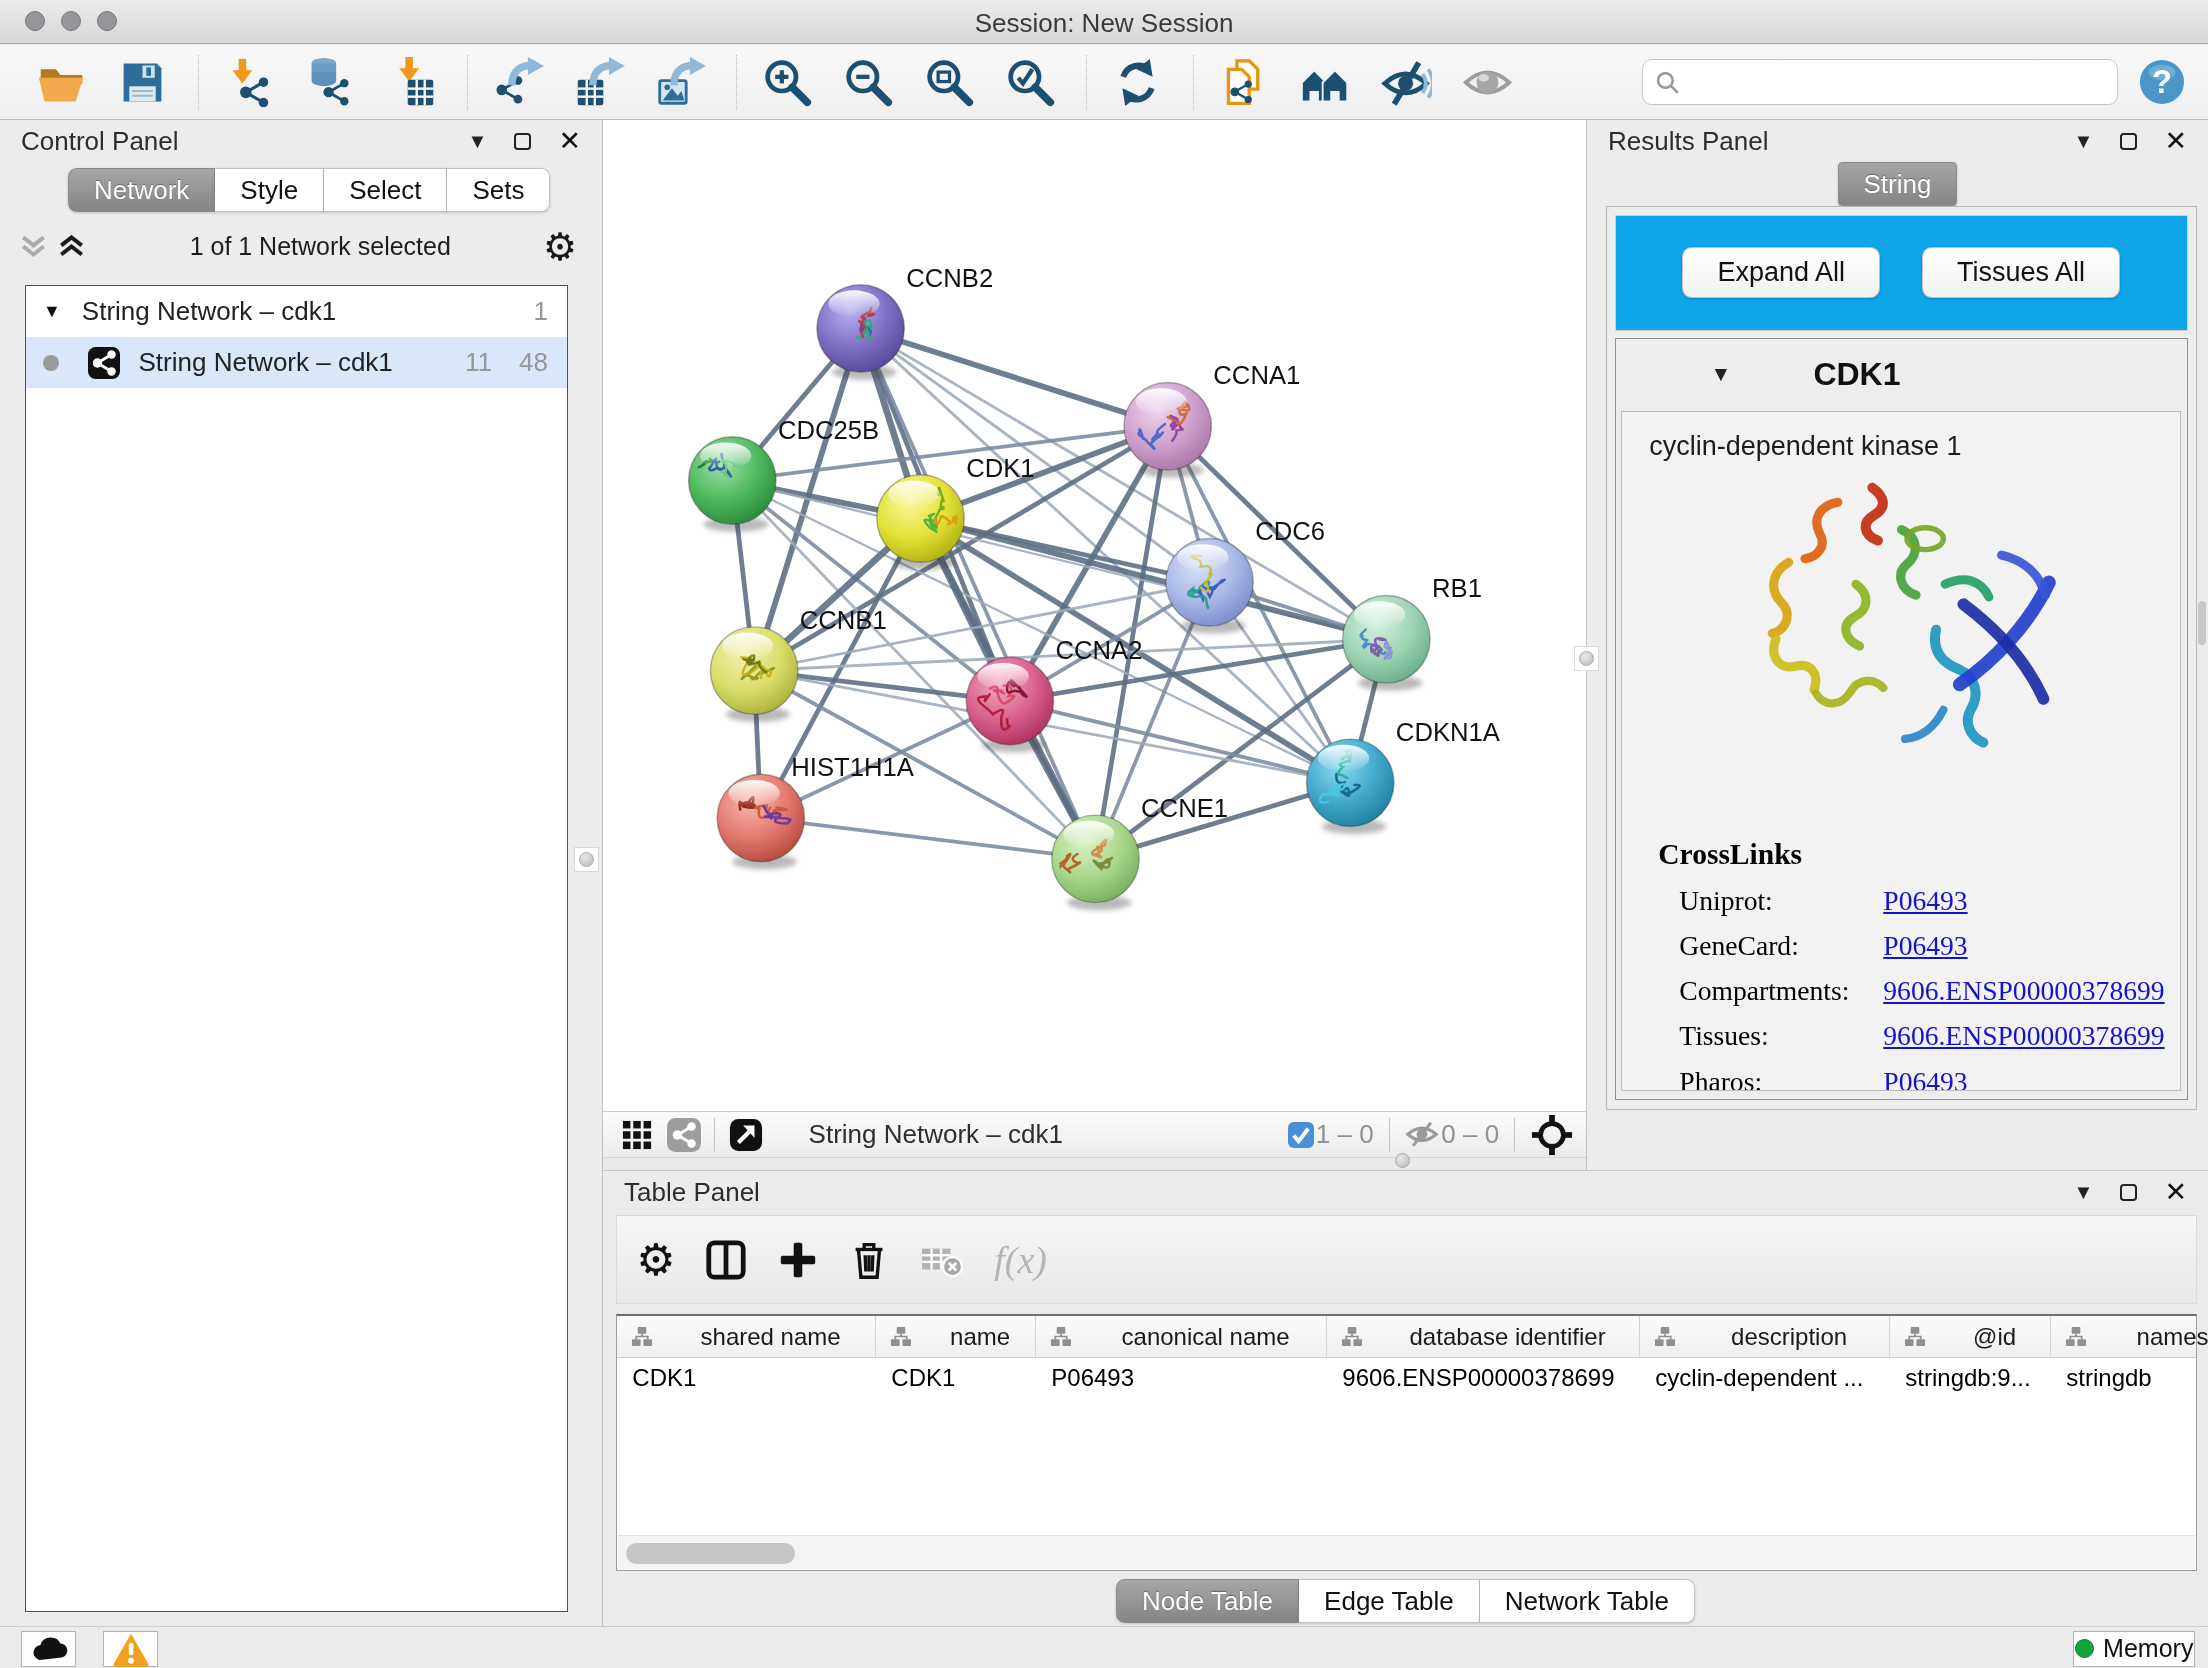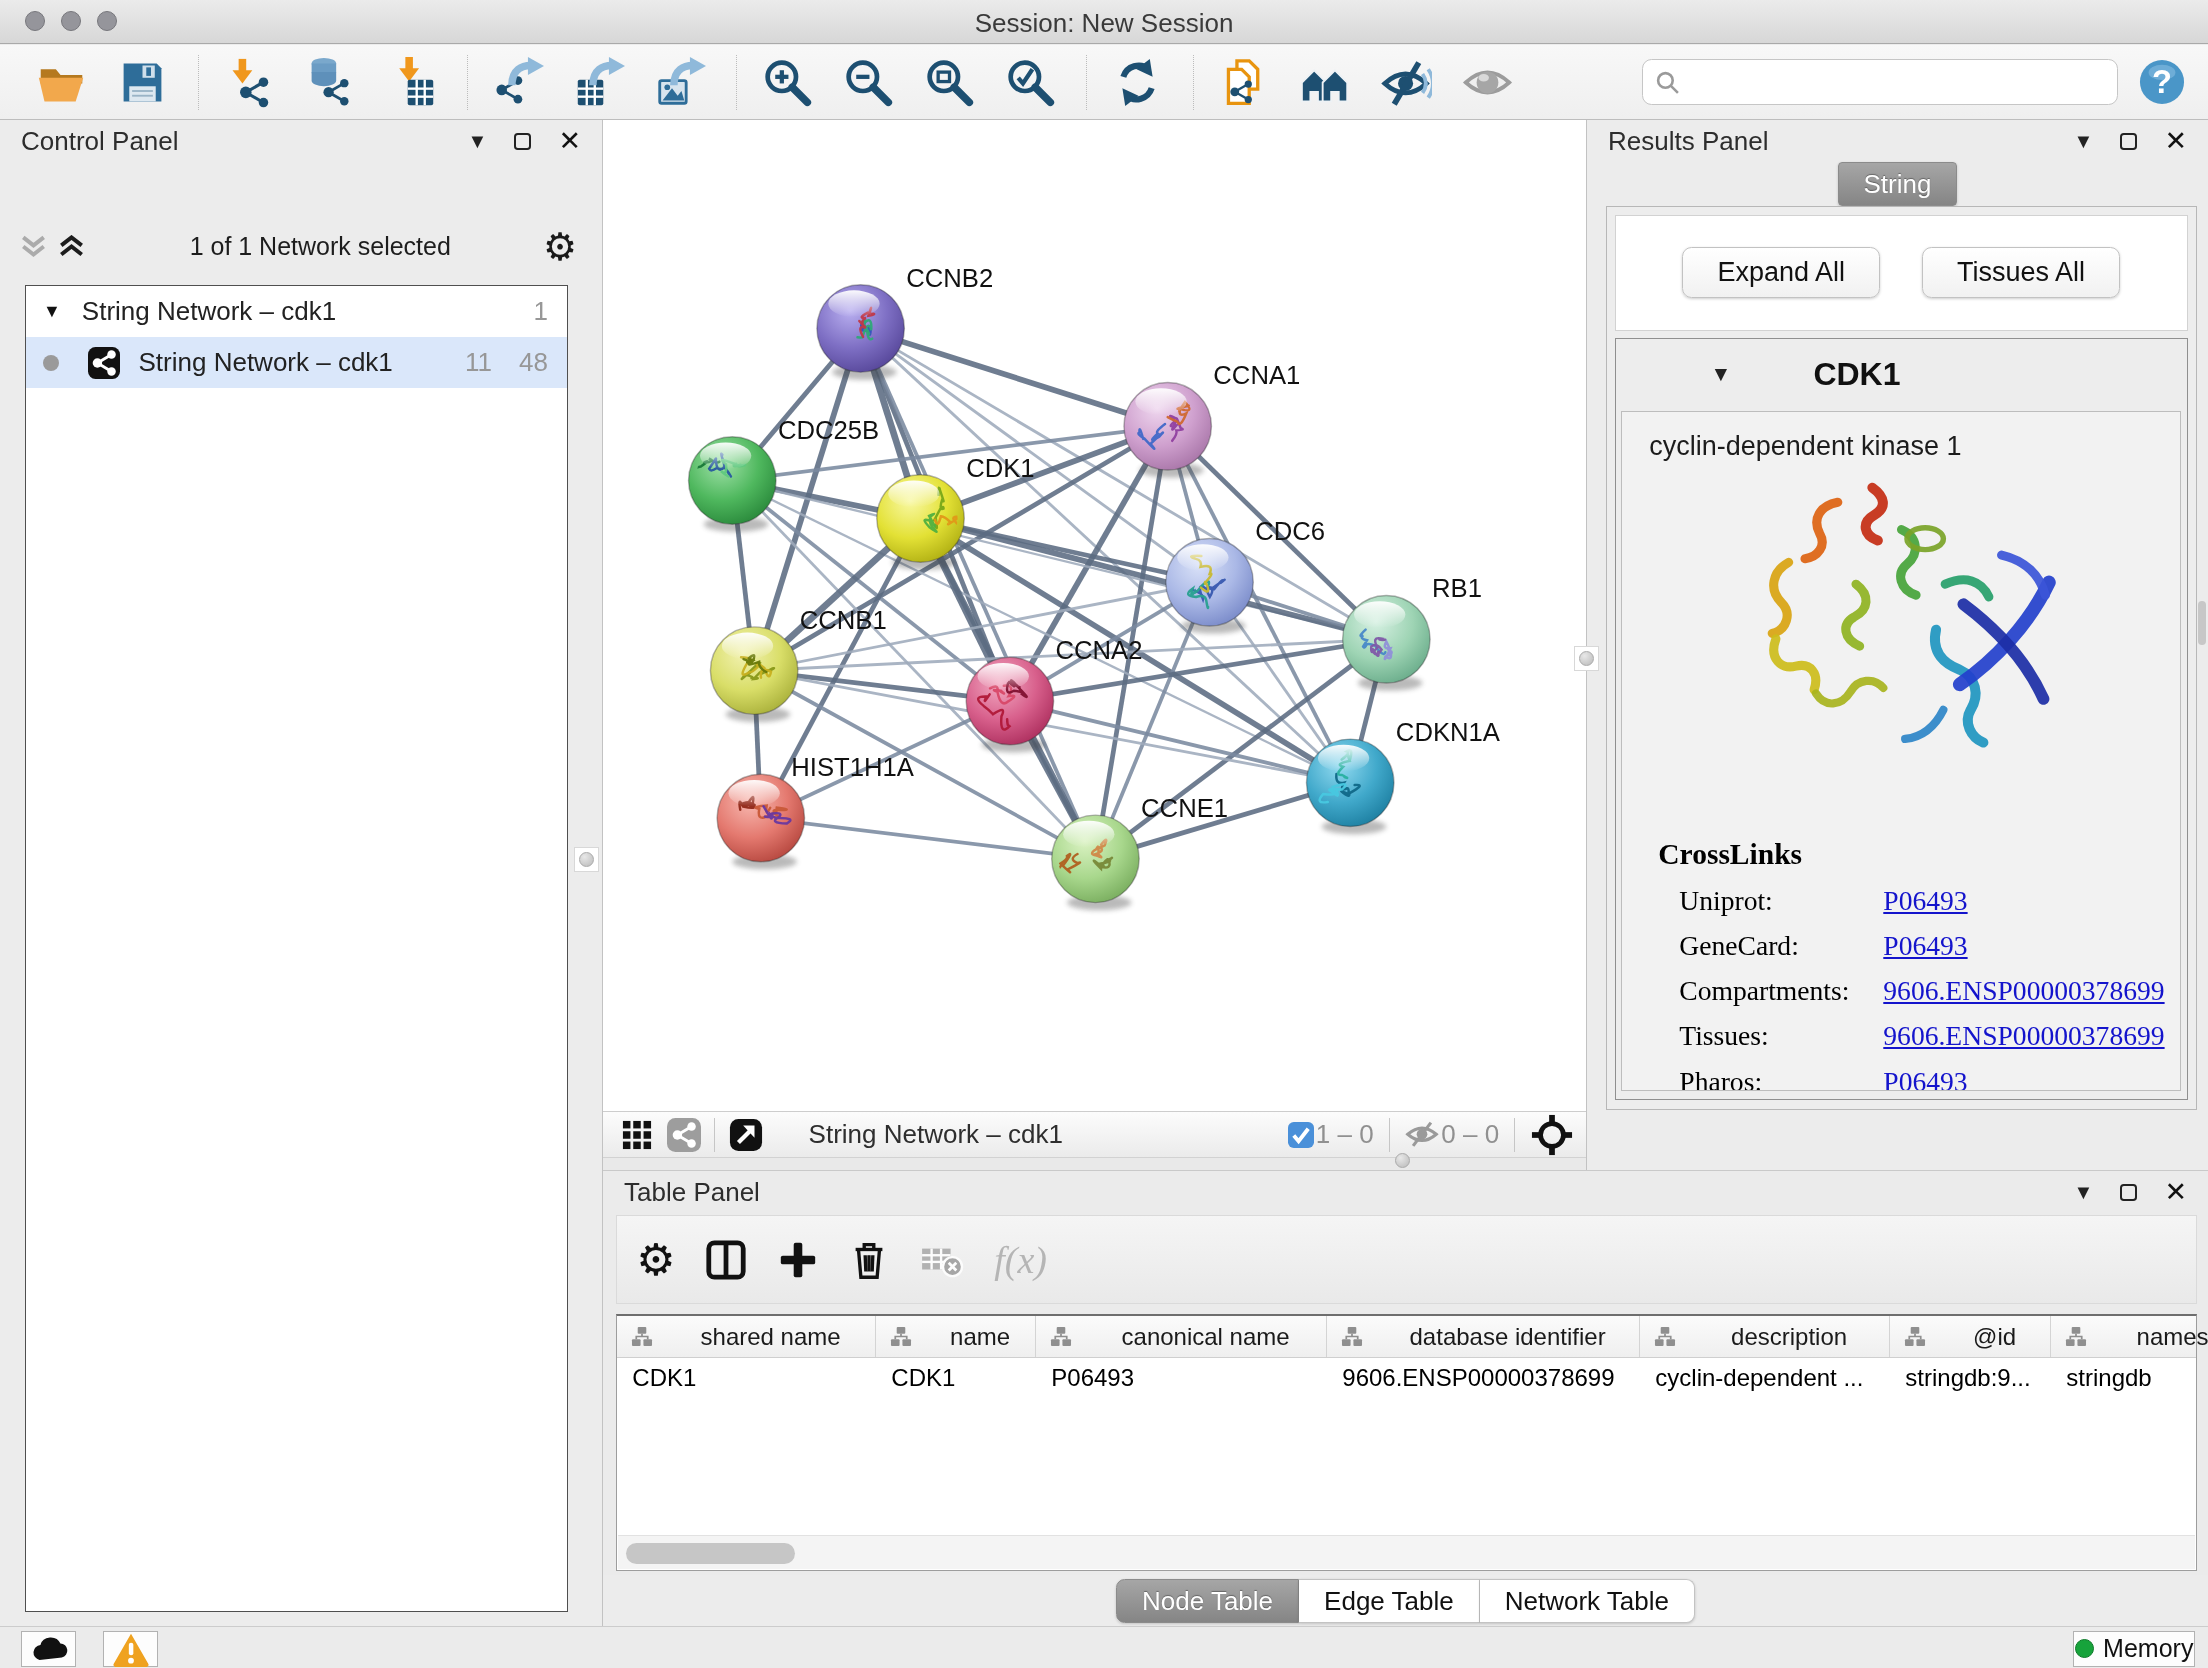--- a/index.html
+++ b/index.html
@@ -88,21 +88,21 @@
     background:radial-gradient(circle at 35% 30%, #e8e8e8, #b9b9b9); border:1px solid #aaa; }
 
   
   #results-panel { position:absolute; left:1586px; top:120px; width:622px; height:1050px;
     background:#ececec; border-left:1px solid #c2c2c2; }
   #rp-tab-wrap { position:absolute; left:0; right:0; top:42px; display:flex; justify-content:center; }
   #rp-tab { border-radius:4px; border-left:1px solid #8b8b8b; }
   #rp-card { position:absolute; left:19px; right:11.4px; top:86px; height:904px;
     border:1.9px solid #b7b7b7; background:#ededed; }
   #rp-buttons { position:absolute; left:7.6px; right:7.6px; top:7.6px; height:116px;
-    border:1px solid #d2d2d2; background:#ffffff;
+    border:1px solid #d2d2d2; background:#0ea5e9;
     display:flex; align-items:center; justify-content:center; gap:42px; }
   .rp-btn { height:51px; padding:0 34px; font-size:27px; color:#111;
     background:linear-gradient(#ffffff,#f1f1f1); border:1px solid #c2c2c2;
     border-radius:9.5px; box-shadow:0 1px 2.9px rgba(0,0,0,.2); cursor:pointer; }
   #rp-section { position:absolute; left:7.6px; right:7.6px; top:131px; bottom:9.5px;
     border:1px solid #8f8f8f; background:#ededed; }
   #rp-sec-head { height:70px; display:flex; align-items:center; padding-left:95px; }
   #rp-sec-head .disc { font-size:21px; margin-right:82px; cursor:pointer; }
   #rp-gene { font-size:32px; font-weight:bold; color:#111; }
   #rp-sec-body { position:absolute; left:5.7px; right:5.7px; top:72px; bottom:7.6px;
@@ -375,20 +375,26 @@
 
 <div id="control-panel">
   <div class="panel-head">
     <span>Control Panel</span>
     <span class="win-icons">
       <span class="wi-tri">▼</span>
       <span class="wi-sq"></span>
       <span class="wi-x">✕</span>
     </span>
   </div>
+  <div id="cp-tabs" class="seg">
+      <span class="seg-tab selected">Network</span>
+      <span class="seg-tab">Style</span>
+      <span class="seg-tab">Select</span>
+      <span class="seg-tab">Sets</span>
+    </div>
   <div id="cp-status">
     <svg class="chev" width="25" height="23" viewBox="0 0 22 20">
       <g stroke="#ababab" stroke-width="3.5" fill="none">
           <polyline points="2,2 11,9 20,2"></polyline>
           <polyline points="2,10 11,17 20,10"></polyline>
         </g>
     </svg>
     <svg class="chev" width="25" height="23" viewBox="0 0 22 20">
       <g stroke="#1c1c1c" stroke-width="3.5" fill="none">
           <polyline points="2,9 11,2 20,9"></polyline>

